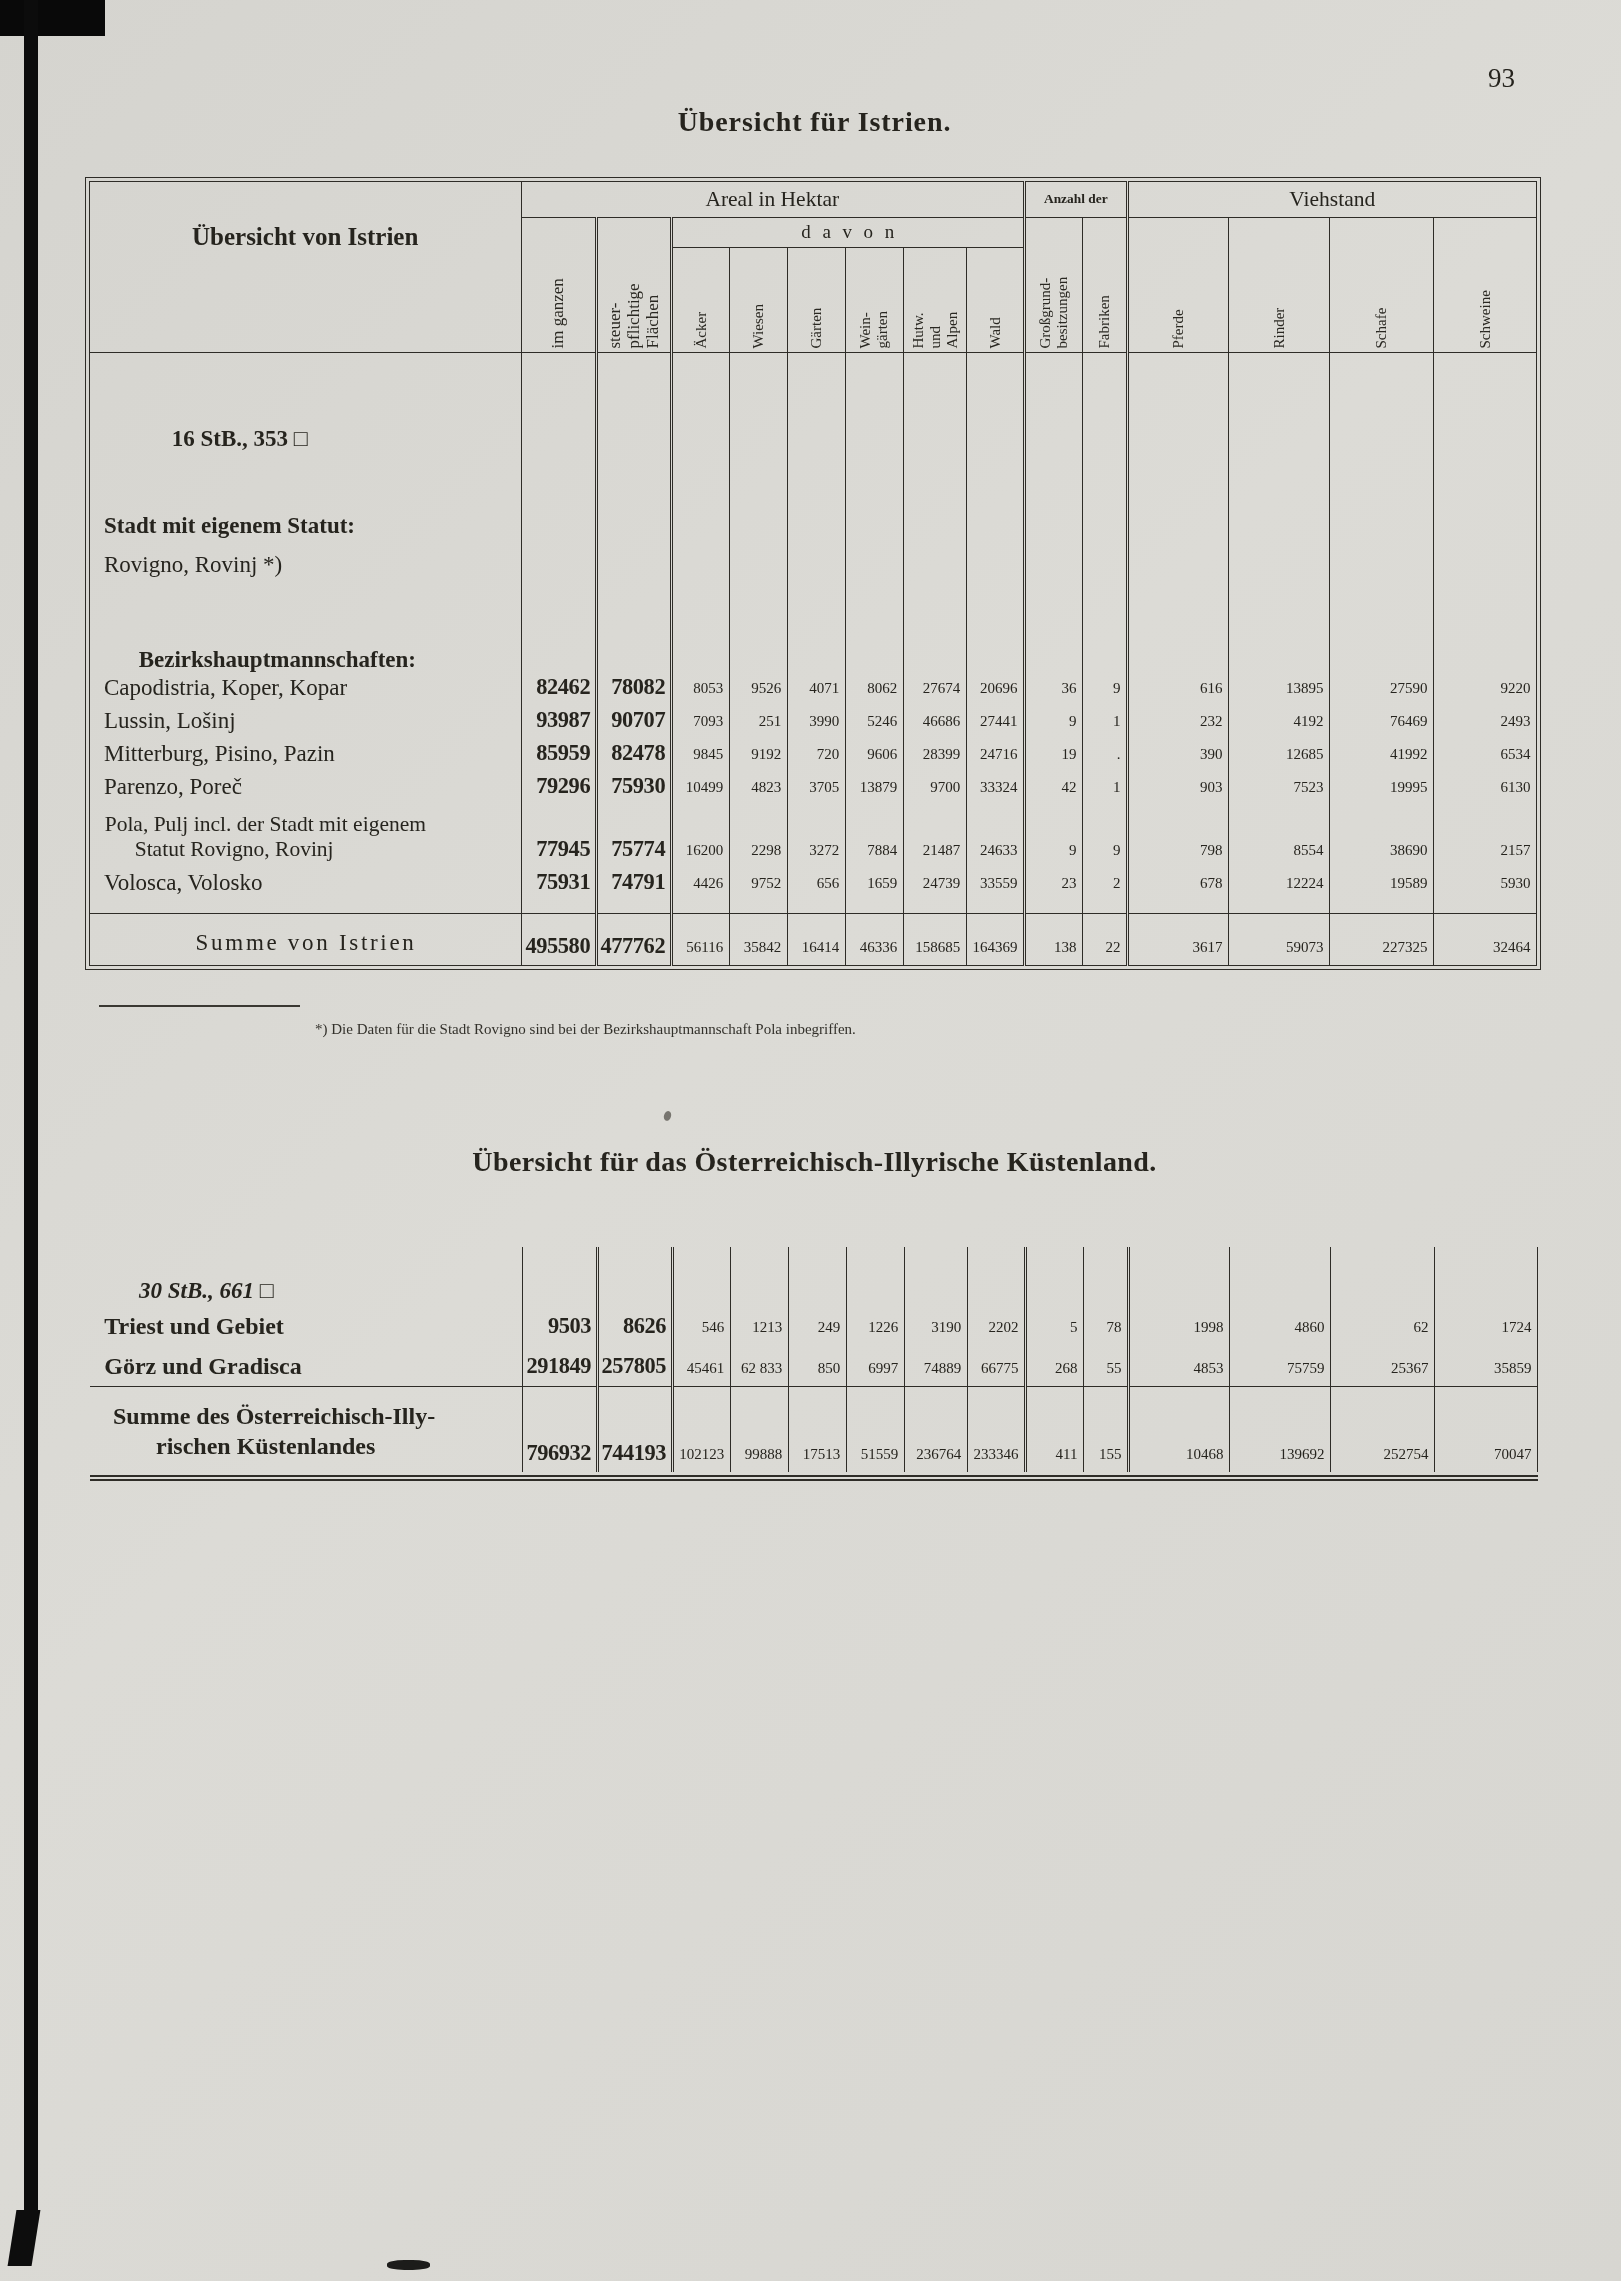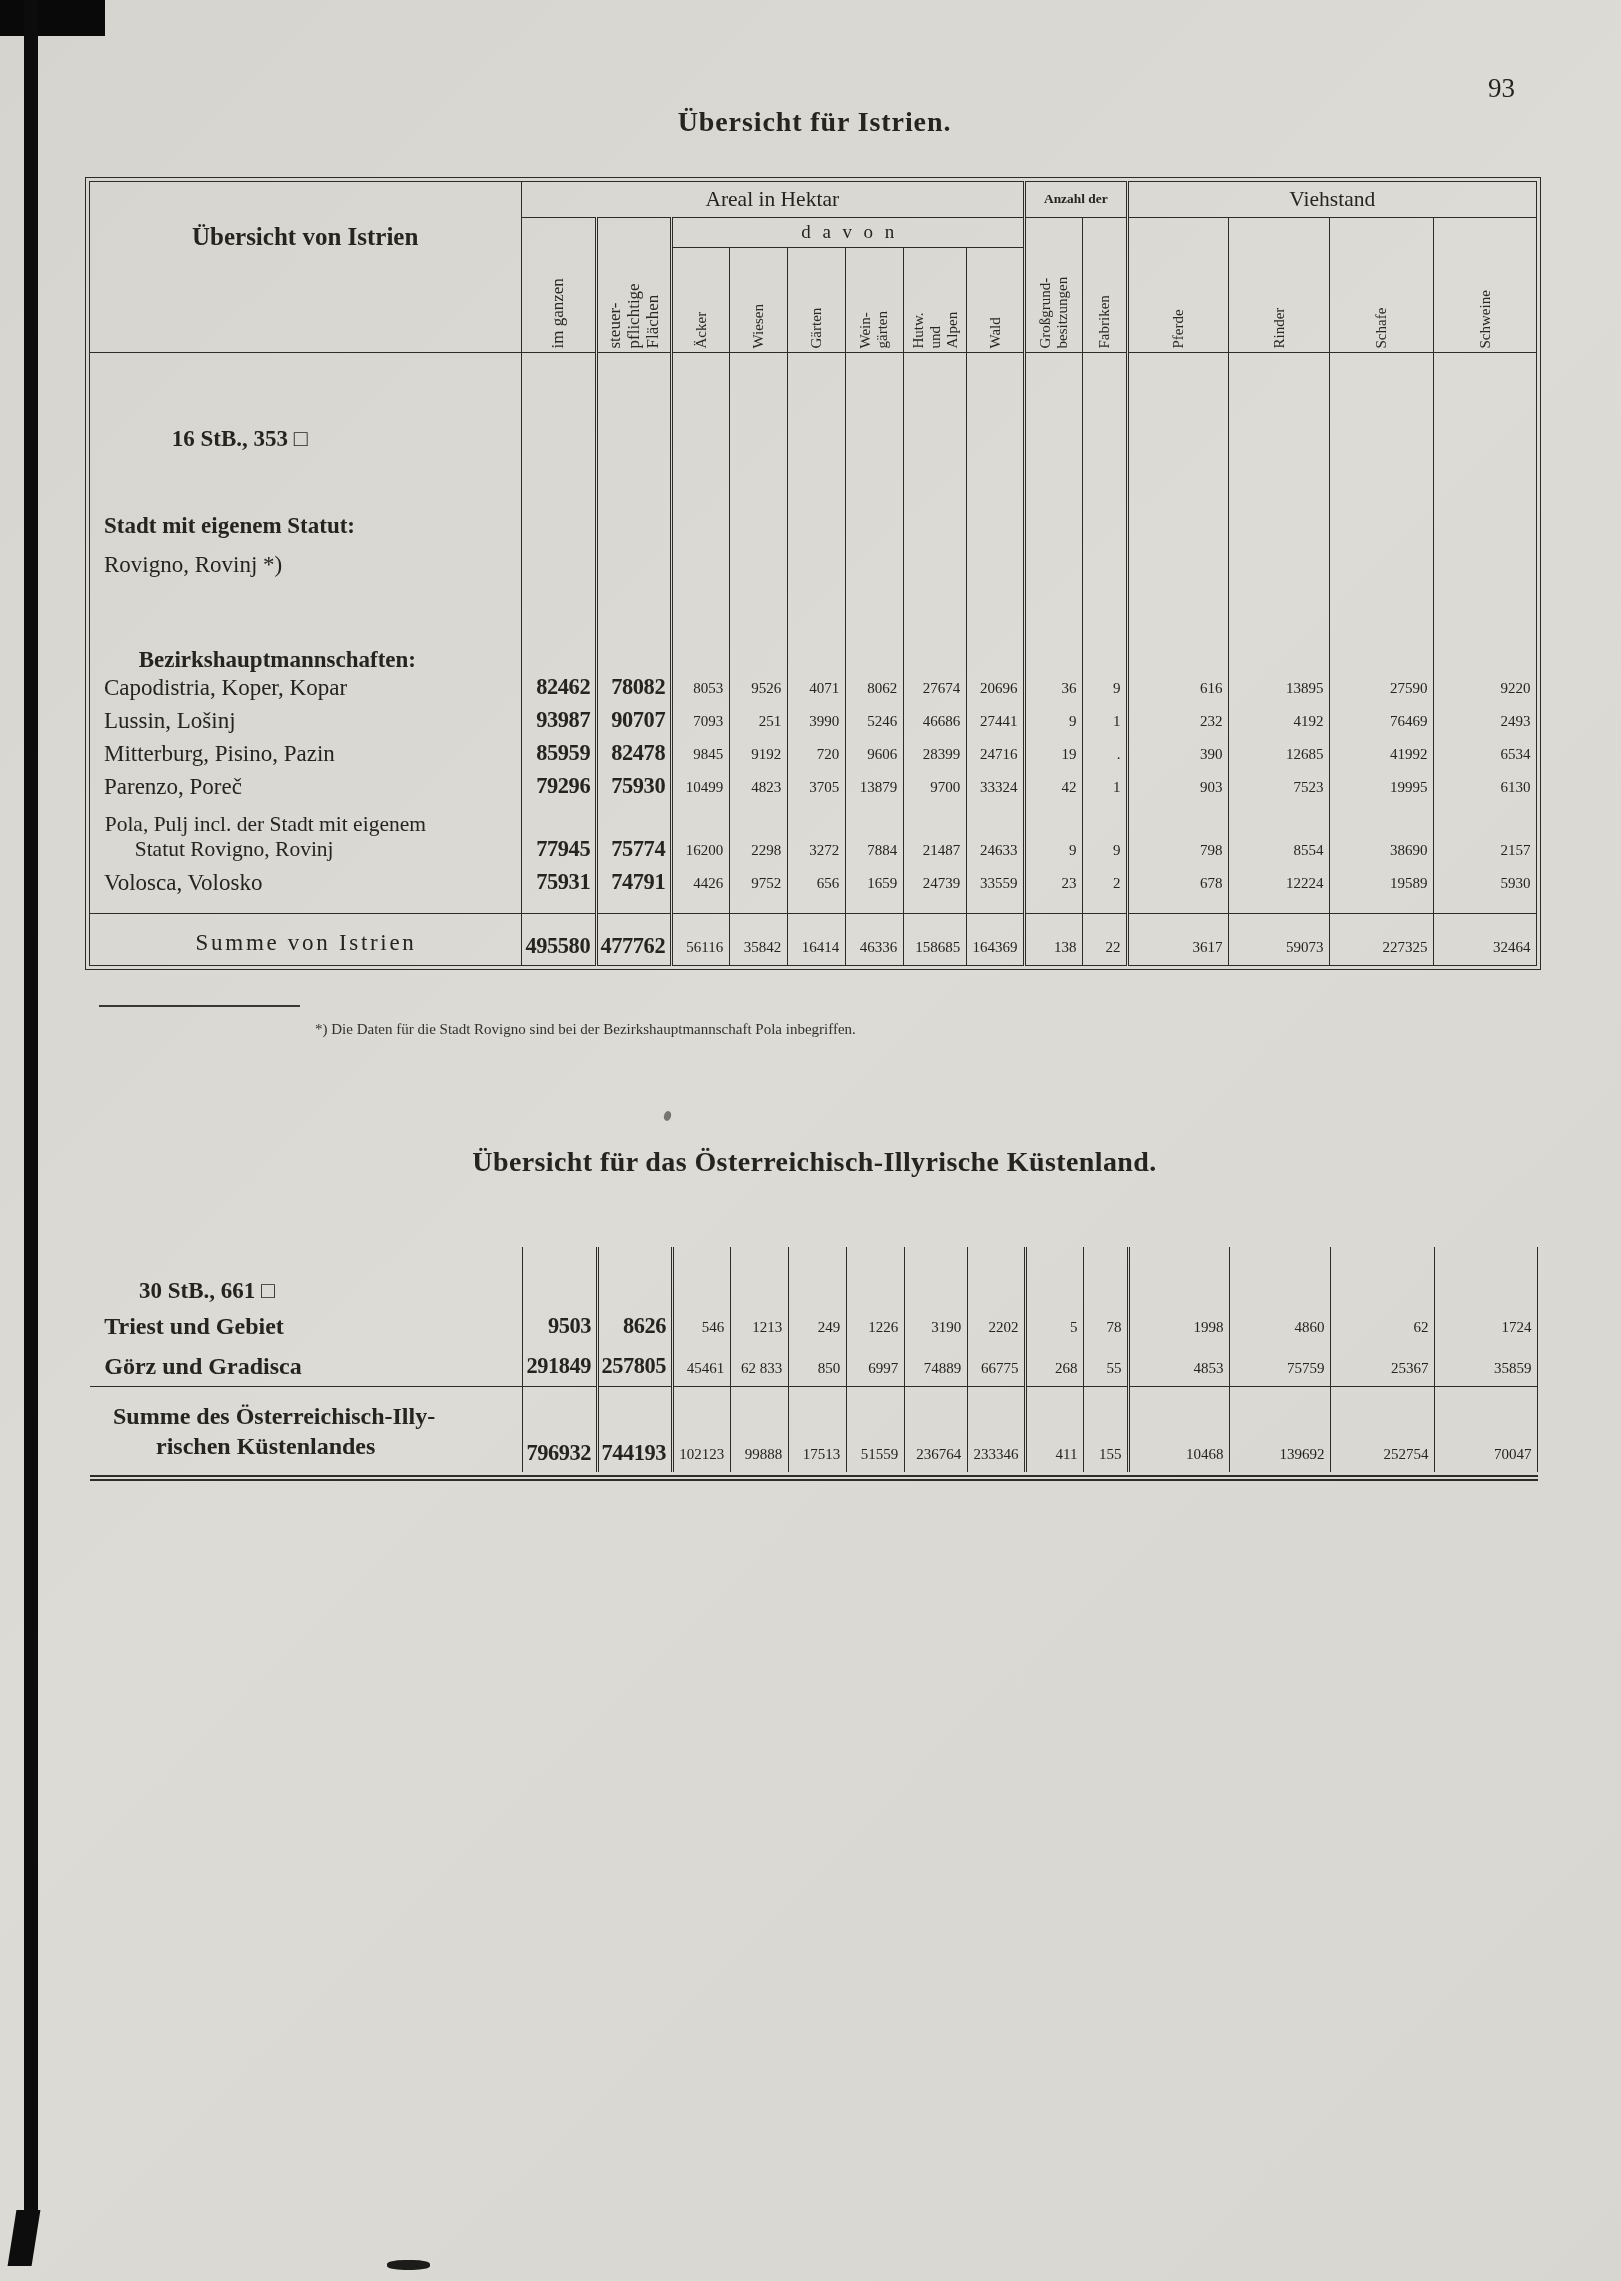--- a/index.html
+++ b/index.html
@@ -10,21 +10,21 @@
     font-family:"Liberation Serif","DejaVu Serif","DejaVu Sans",serif;
     color:#26241e;
   }
   
   .bar-top   { position:absolute; left:0; top:0; width:105px; height:36px; background:#090909; }
   .strip     { position:absolute; left:24px; top:0; width:14.3px; height:2223px; background:#0c0c0c; }
   .strip-foot{ position:absolute; left:11.6px; top:2210px; width:24px; height:56px; background:#0d0d0d; transform:skewX(-9deg); }
   .speck     { position:absolute; left:664px; top:1111px; width:7.2px; height:9.9px; background:#55534c; border-radius:50%; transform:rotate(18deg); opacity:.75; }
   .speck-bottom { position:absolute; left:387px; top:2260px; width:43px; height:9.9px; background:#1c1c1a; border-radius:40%; }
 
-  .pagenum { position:absolute; left:1488px; top:63px; font-size:27px;margin-top:10px; }
+  .pagenum { position:absolute; left:1488px; top:63px; font-size:27px; }
   .title1  { position:absolute; left:85px; top:106px; width:1459px; text-align:center; font-weight:bold; font-size:28px; letter-spacing:0.9px; }
   .title2  { position:absolute; left:85px; top:1146px; width:1459px; text-align:center; font-weight:bold; font-size:28px; letter-spacing:0.4px; }
 
   .fnrule   { position:absolute; left:99px; top:1005px; width:201px; height:1.8px; background:#3a3832; }
   .footnote { position:absolute; left:315px; top:1021px; font-size:15px; color:#33312b; }
 
   
   .t1wrap { position:absolute; left:85px; top:177px; border:1.8px solid #2e2c27; padding:2.7px; }
   .t1wrap table { border:0.9px solid #2e2c27; }
   .t2wrap { position:absolute; left:90px; top:1247px; border-bottom:6.3px double #2e2c27; padding-bottom:2.7px; }
@@ -78,21 +78,21 @@
   .r-bezirk td { height:90px; }
   .lbl.bezirk  { vertical-align:top; padding:25px 0 0 49px; font-weight:bold; }
   .r-data td   { height:33px; }
   .r-data.two td { height:63px; }
   .lbl.hang    { white-space:pre-line; font-size:21.5px; line-height:1.18; padding-left:45px; text-indent:-30px; }
   .r-spacer td { height:12.5px; }
   .r-spacer .lbl { padding:0; }
   .r-sum td    { height:52px; border-top:1.8px solid #2e2c27; }
   .lbl.sum1    { text-align:center; padding-right:12.5px; letter-spacing:2.7px; padding-bottom:9px;font-family:Liberation Serif, serif; }
 
-  .r2-ref td  { height:57px; }
+  .r2-ref td  { height:57px;font-style:italic; }
   .lbl.ref2   { vertical-align:top; padding:9px 0 0 49px; font-weight:bold; }
   .r2-data td { height:41px; }
   .lbl.name2  { font-weight:bold; font-size:24px; }
   .r2-sum td  { height:86px; border-top:1.8px solid #2e2c27; }
   .lbl.sum2   { font-weight:bold; font-size:24px; white-space:pre-line; line-height:1.25;
                 padding-left:66px; text-indent:-43px; padding-bottom:10.7px; }
 </style>
 </head>
 <body>
 

